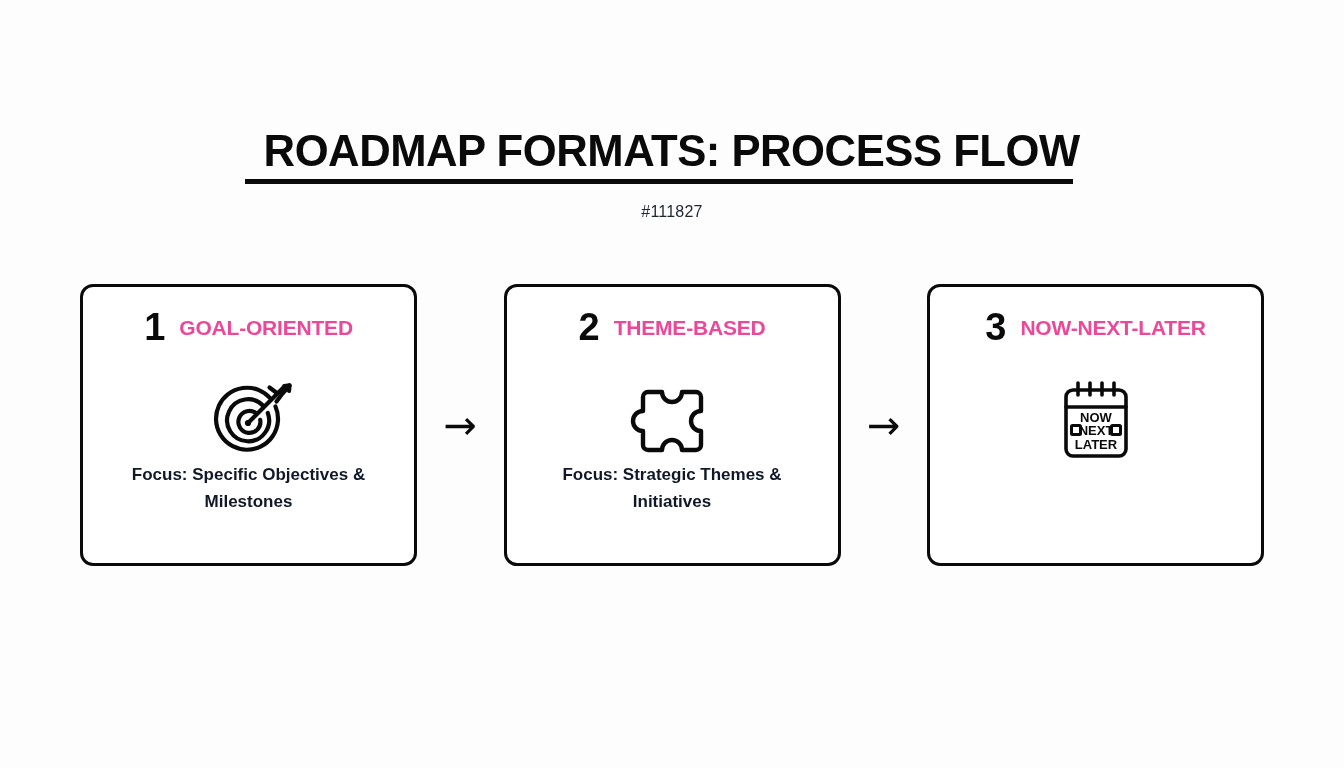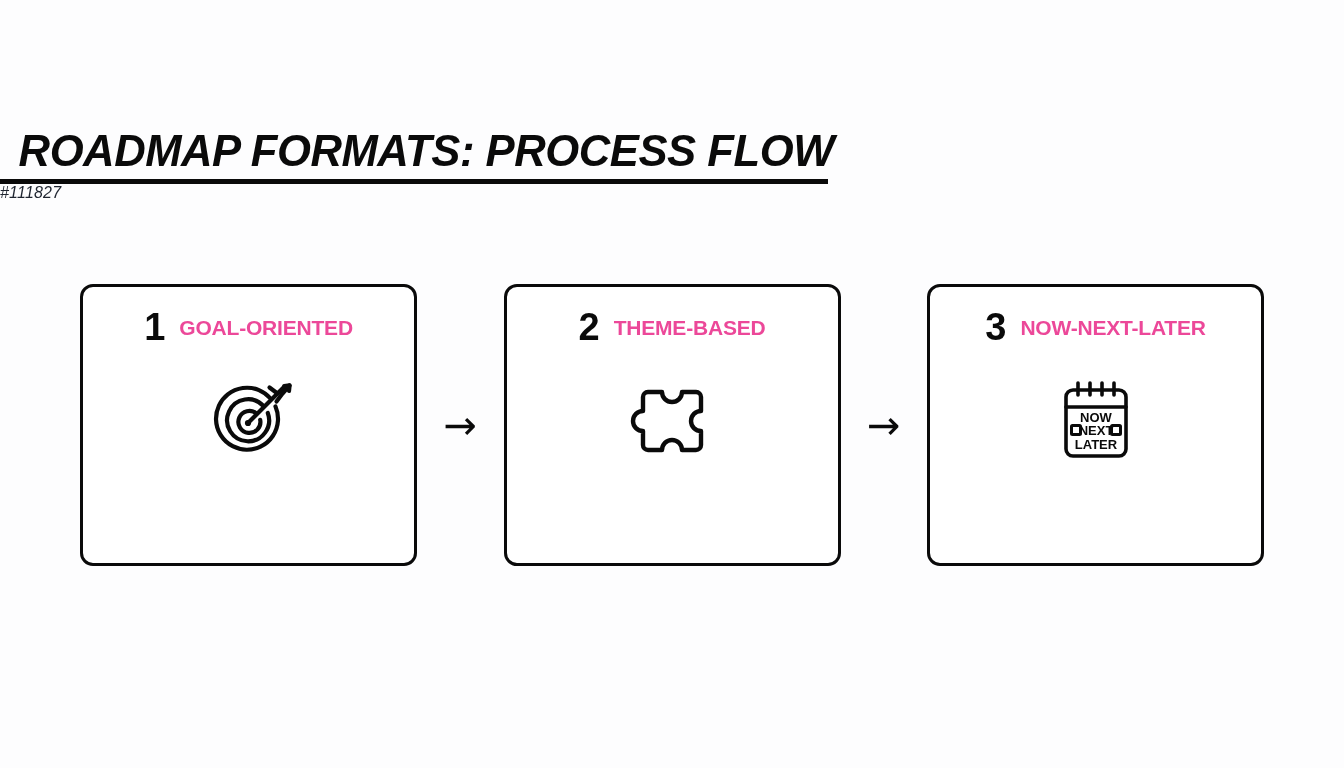--- a/index.html
+++ b/index.html
@@ -22,21 +22,21 @@
     height: 768px;
     box-sizing: border-box;
   }
 
   
   .header {
     position: absolute;
     top: 128px;
     left: 0;
     width: 100%;
-    font-style: italic;
+    text-align: center;
   }
   .title-wrap {
     display: inline-block;
   }
   .page-title {
     font-size: 45px;
     font-weight: bold;
     letter-spacing: -0.5px;
     line-height: 1.04;
     color: #0a0a0a;
@@ -45,20 +45,21 @@
     transform: scaleX(0.97);
     transform-origin: center;
   }
   .title-underline {
     height: 5px;
     background: #0a0a0a;
     margin-top: 4px;
     width: 100%;
   }
   .page-subtitle {
+    margin-top: 19px;
     font-size: 16px;
     font-weight: normal;
     color: #1f2530;
     letter-spacing: 0.2px;
   }
 
   
   .flow {
     position: absolute;
     top: 283px;
@@ -178,20 +179,21 @@
 
           <circle cx="45" cy="48" r="3.1" fill="#0a0a0a" stroke="none"></circle>
 
           <path d="M 45 48 L 74.5 18.5" stroke-width="4.2"></path>
 
           <path d="M 66.5 12.5 L 74.5 18.5 L 81.5 11.5"></path>
           <path d="M 73.5 26.5 L 79.5 18.5 L 86.5 10.5"></path>
           <path d="M 81.2 11.2 L 86.6 10.4 L 86.0 16.0"></path>
         </svg>
       </div>
+      <div class="card-focus">Focus: Specific Objectives &amp; Milestones</div>
     </div>
 
     <div class="arrow">→</div>
 
     <div class="card">
       <div class="card-head">
         <span class="card-number">2</span>
         <span class="card-title">THEME-BASED</span>
       </div>
       <div class="card-icon">
@@ -209,20 +211,21 @@
             A 5 5 0 0 1 67 72
             L 53 72
             A 10 10 0 0 0 33 72
             L 19 72
             A 5 5 0 0 1 14 67
             L 14 53
             A 10 10 0 0 1 14 33
             Z"></path>
         </svg>
       </div>
+      <div class="card-focus">Focus: Strategic Themes &amp; Initiatives</div>
     </div>
 
     <div class="arrow">→</div>
 
     <div class="card">
       <div class="card-head">
         <span class="card-number">3</span>
         <span class="card-title">NOW-NEXT-LATER</span>
       </div>
       <div class="card-icon">

